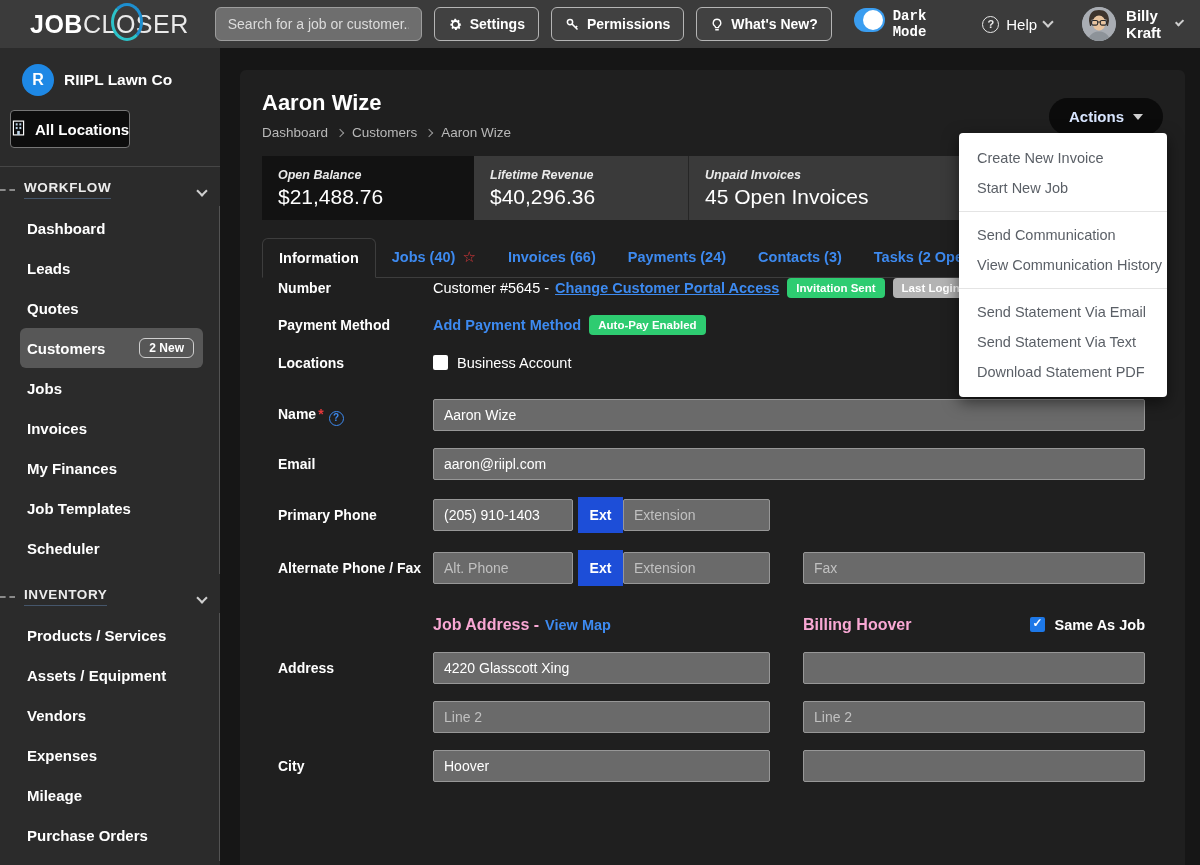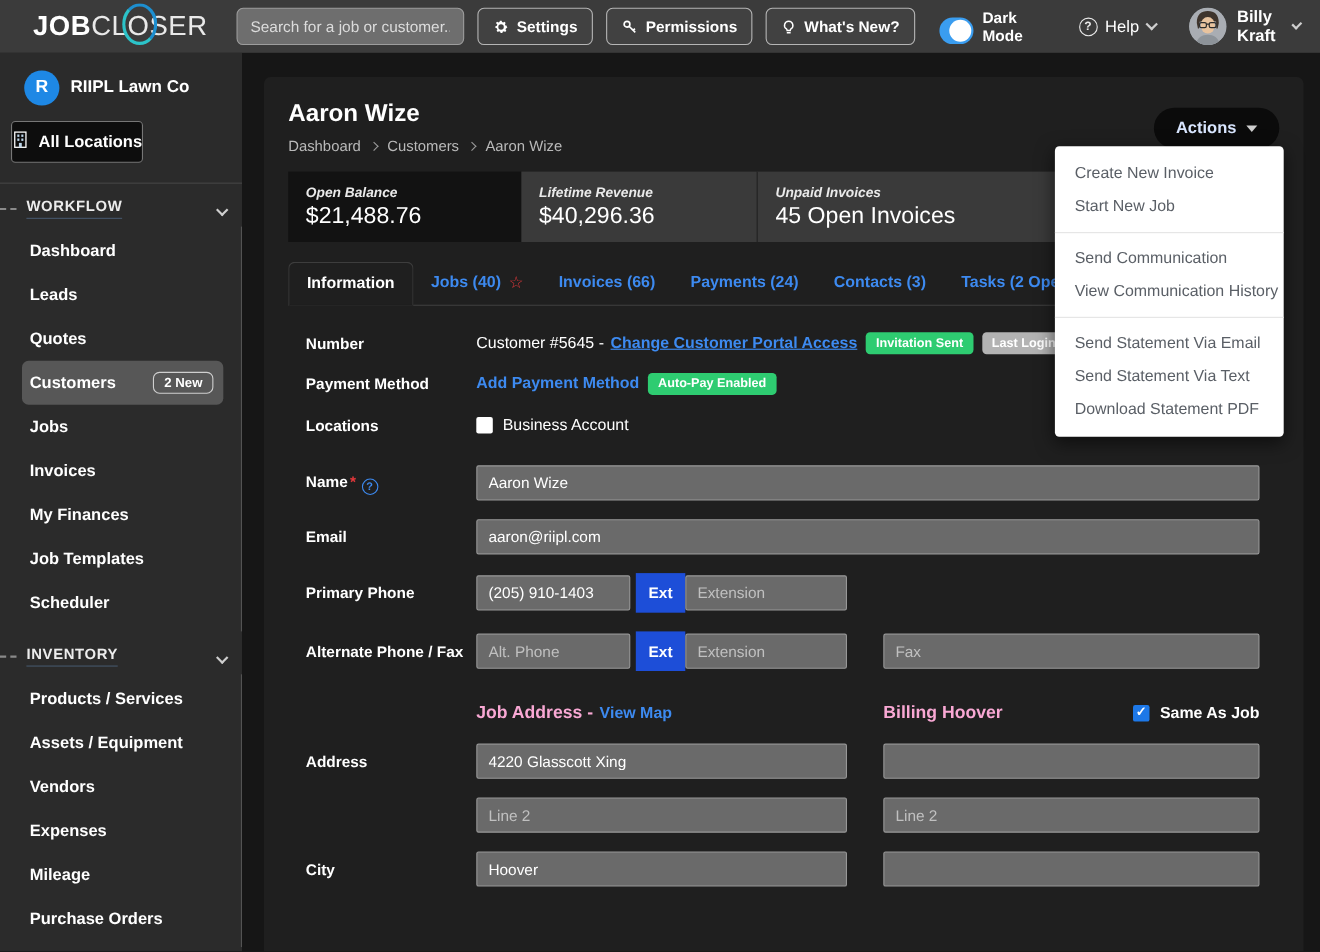--- a/index.html
+++ b/index.html
@@ -16,21 +16,21 @@
   .logo .lo { position:relative; display:inline-block; font-weight:300; }
   .logo .lo::before { content:""; position:absolute; left:-5px; top:-7px; width:26px; height:32px;
     border:3px solid #1d8fd0; border-bottom-color:#2cc3c9; border-left-color:#2cc3c9; border-radius:50%; }
   .search { width:222px; height:34px; background:#6e6e6e; border:1px solid #9d9d9d; border-radius:6px;
     color:#f2f2f2; font-size:14px; padding:0 12px; outline:none; }
   .search::placeholder { color:#dcdcdc; }
   .nav-btn { display:flex; align-items:center; gap:7px; height:34px; background:#414141;
     border:1px solid #b5b5b5; border-radius:6px; color:#fff; font-weight:bold; font-size:14px;
     padding:0 13px; margin-left:12px; cursor:pointer; white-space:nowrap; }
   .nav-icon { display:inline-flex; }
-  .toggle-wrap { display:flex; align-items:flex-end; gap:8px; margin-left:22px; }
+  .toggle-wrap { display:flex; align-items:flex-start; gap:8px; margin-left:22px;font-family:Liberation Mono, monospace; }
   .toggle { position:relative; width:42px; height:24px; background:#3a9df0; border-radius:12px; }
   .toggle .knob { position:absolute; right:2px; top:2px; width:20px; height:20px; background:#fff; border-radius:50%; }
   .toggle-label { color:#fff; font-weight:bold; font-size:14px; }
   .help-wrap { display:flex; align-items:center; gap:7px; margin-left:34px; color:#fff; font-size:15px; }
   .qcircle { width:17px; height:17px; border:1.5px solid #e9e9e9; border-radius:50%; color:#e9e9e9;
     font-size:11px; font-weight:bold; display:flex; align-items:center; justify-content:center; }
   .chev { display:inline-block; width:8px; height:8px; border-right:2px solid #cfcfcf;
     border-bottom:2px solid #cfcfcf; transform:rotate(45deg); margin-top:-4px; }
   .user-wrap { display:flex; align-items:center; gap:10px; margin-left:30px; color:#fff; font-weight:bold; font-size:15px; }
   .avatar { width:34px; height:34px; border-radius:50%; overflow:hidden; background:#9aa0a6; flex:none; }
@@ -88,21 +88,21 @@
 
   
   .tabs { display:flex; margin-top:18px; border-bottom:1px solid #3d3d3d; }
   .tab { padding:10px 16px 11px 16px; color:#3d8af0; font-weight:bold; font-size:14.5px; cursor:pointer;
     display:flex; align-items:center; gap:7px; white-space:nowrap; }
   .tab.active { color:#fff; background:#1f1f1f; border:1px solid #3d3d3d; border-bottom:1px solid #1f1f1f;
     margin-bottom:-1px; border-radius:6px 6px 0 0; }
   .tab-star { color:#e5383b; font-size:15px; font-weight:normal; }
 
   
-  .form { margin-top:24px; padding:0 18px 16px 16px; }
+  .form { padding:0 18px 16px 16px; }
   .frow { display:flex; align-items:center; margin-bottom:17px; }
   .flabel { width:155px; flex:none; color:#fff; font-weight:bold; font-size:14px; line-height:1.45; }
   .fcontent { flex:1; display:flex; align-items:center; }
   .white-text { color:#fff; font-size:14.5px; margin-right:6px; }
   a.link { color:#3d8af0; font-size:14.5px; font-weight:bold; text-decoration:none; cursor:pointer; }
   a.link.u { text-decoration:underline; }
   .badge { border-radius:4px; color:#fff; font-weight:bold; font-size:11.5px; padding:4px 9px;
     margin-left:8px; white-space:nowrap; }
   .badge.green { background:#2ecc71; }
   .badge.gray { background:#b3b3b3; }

